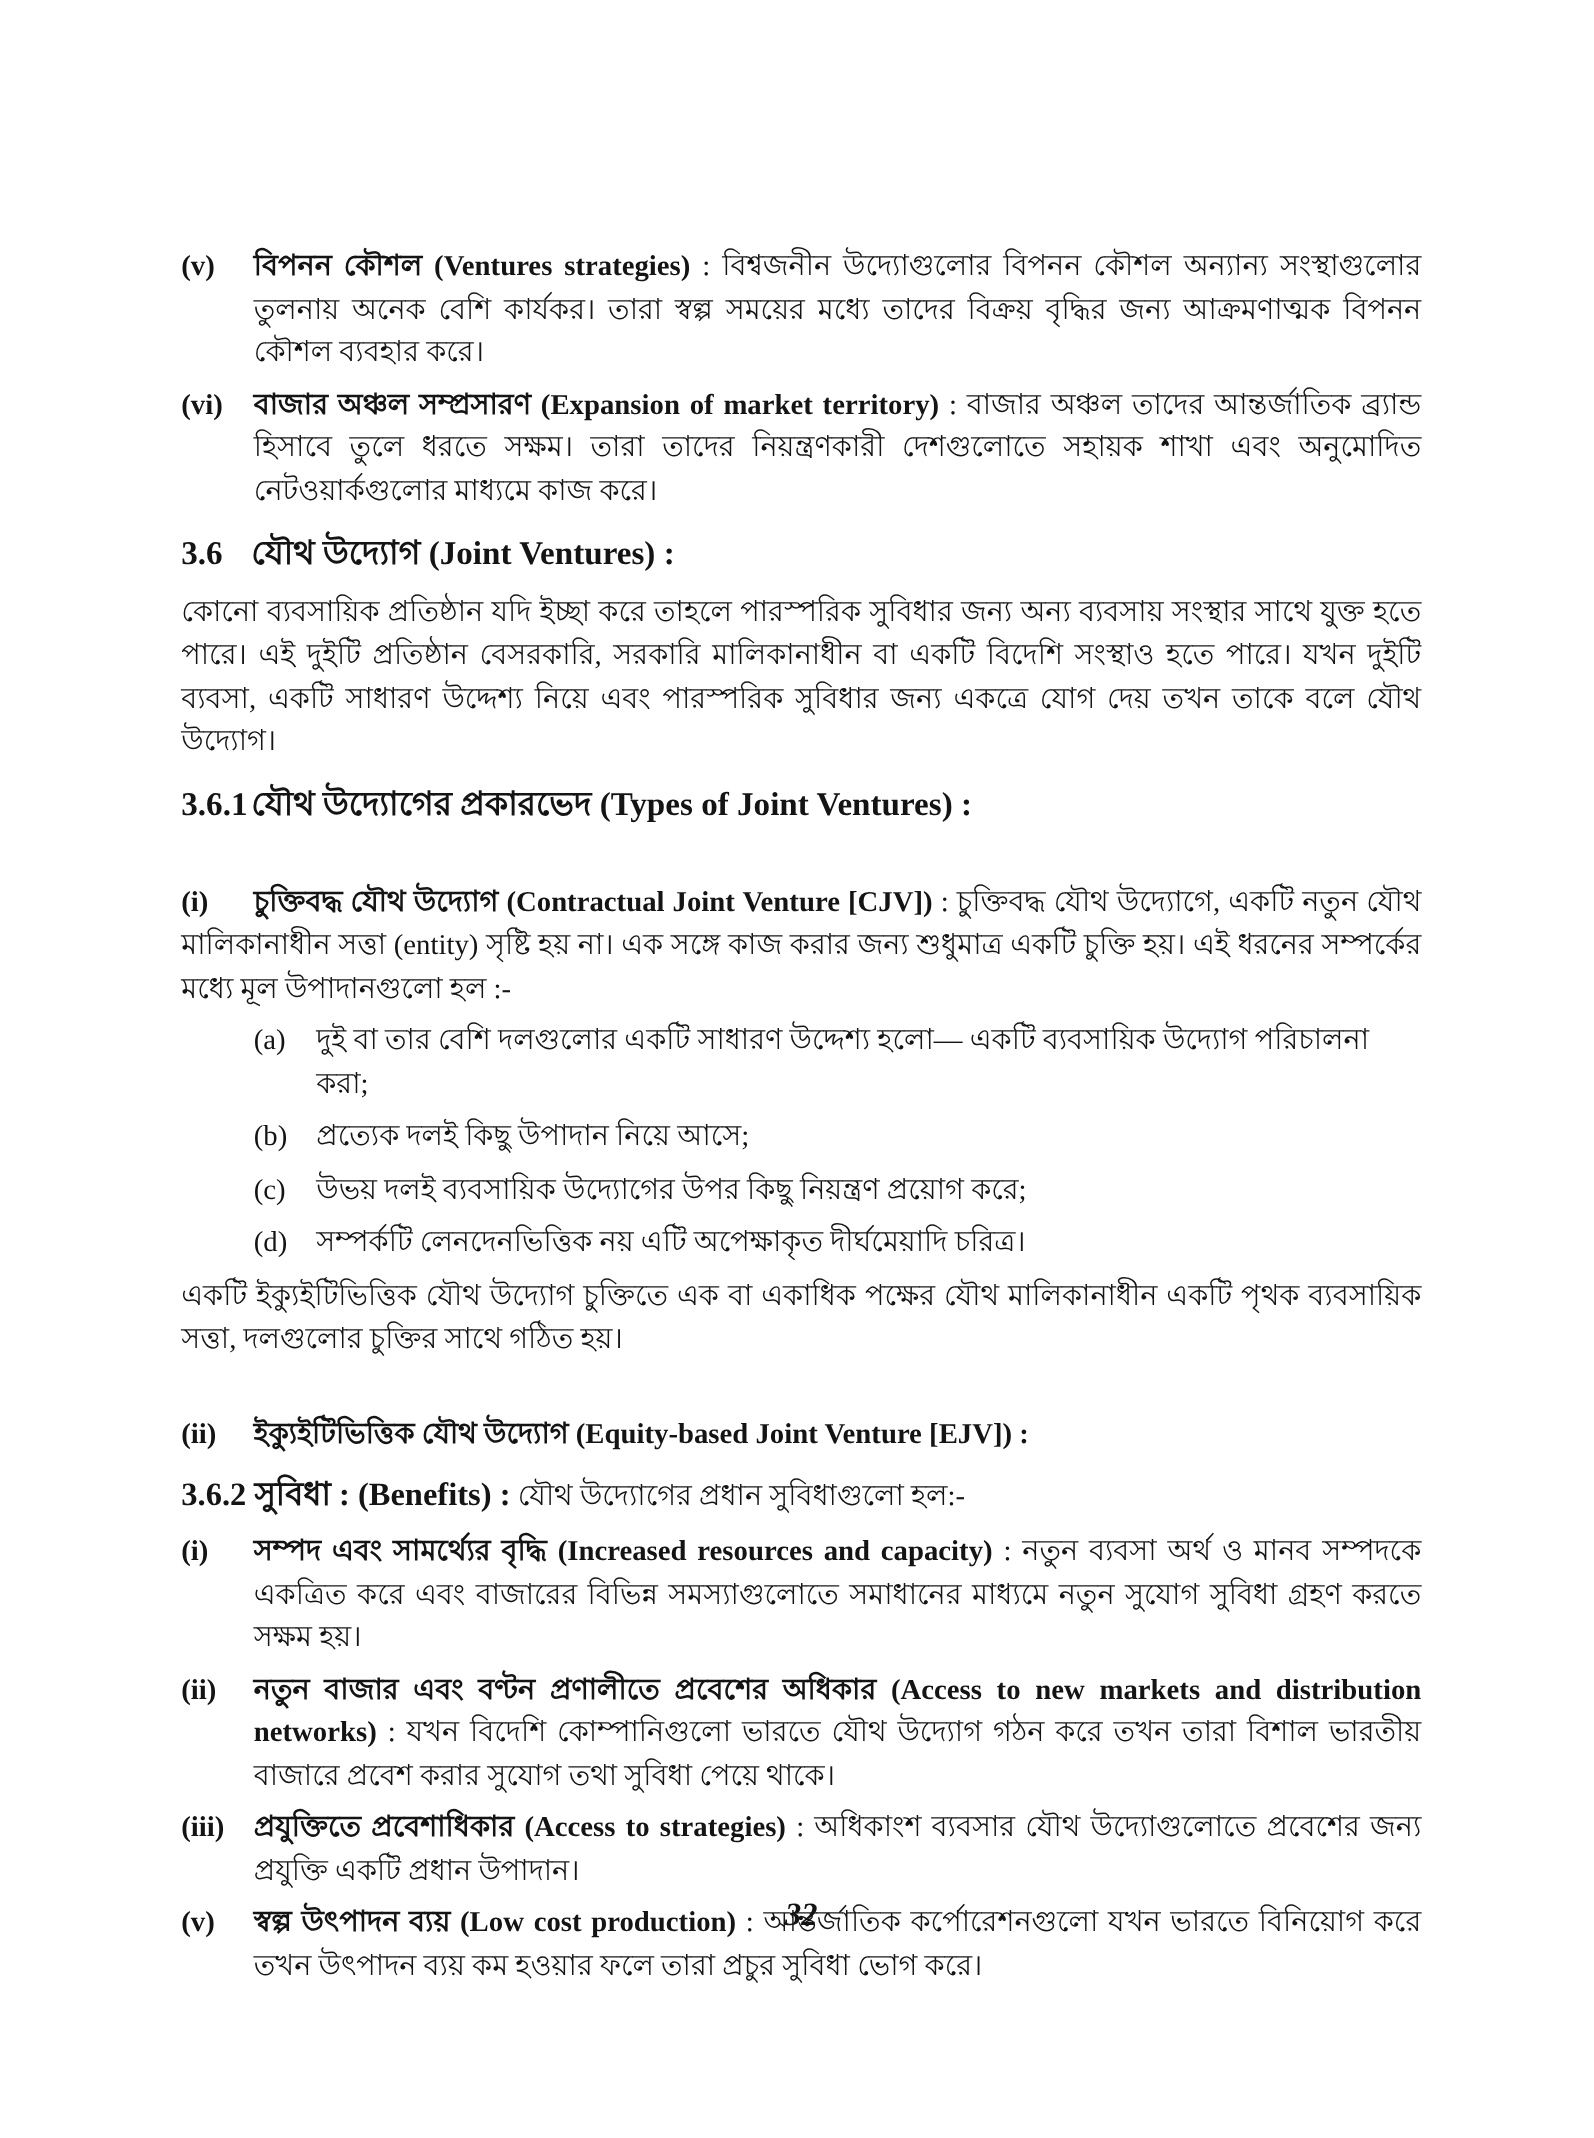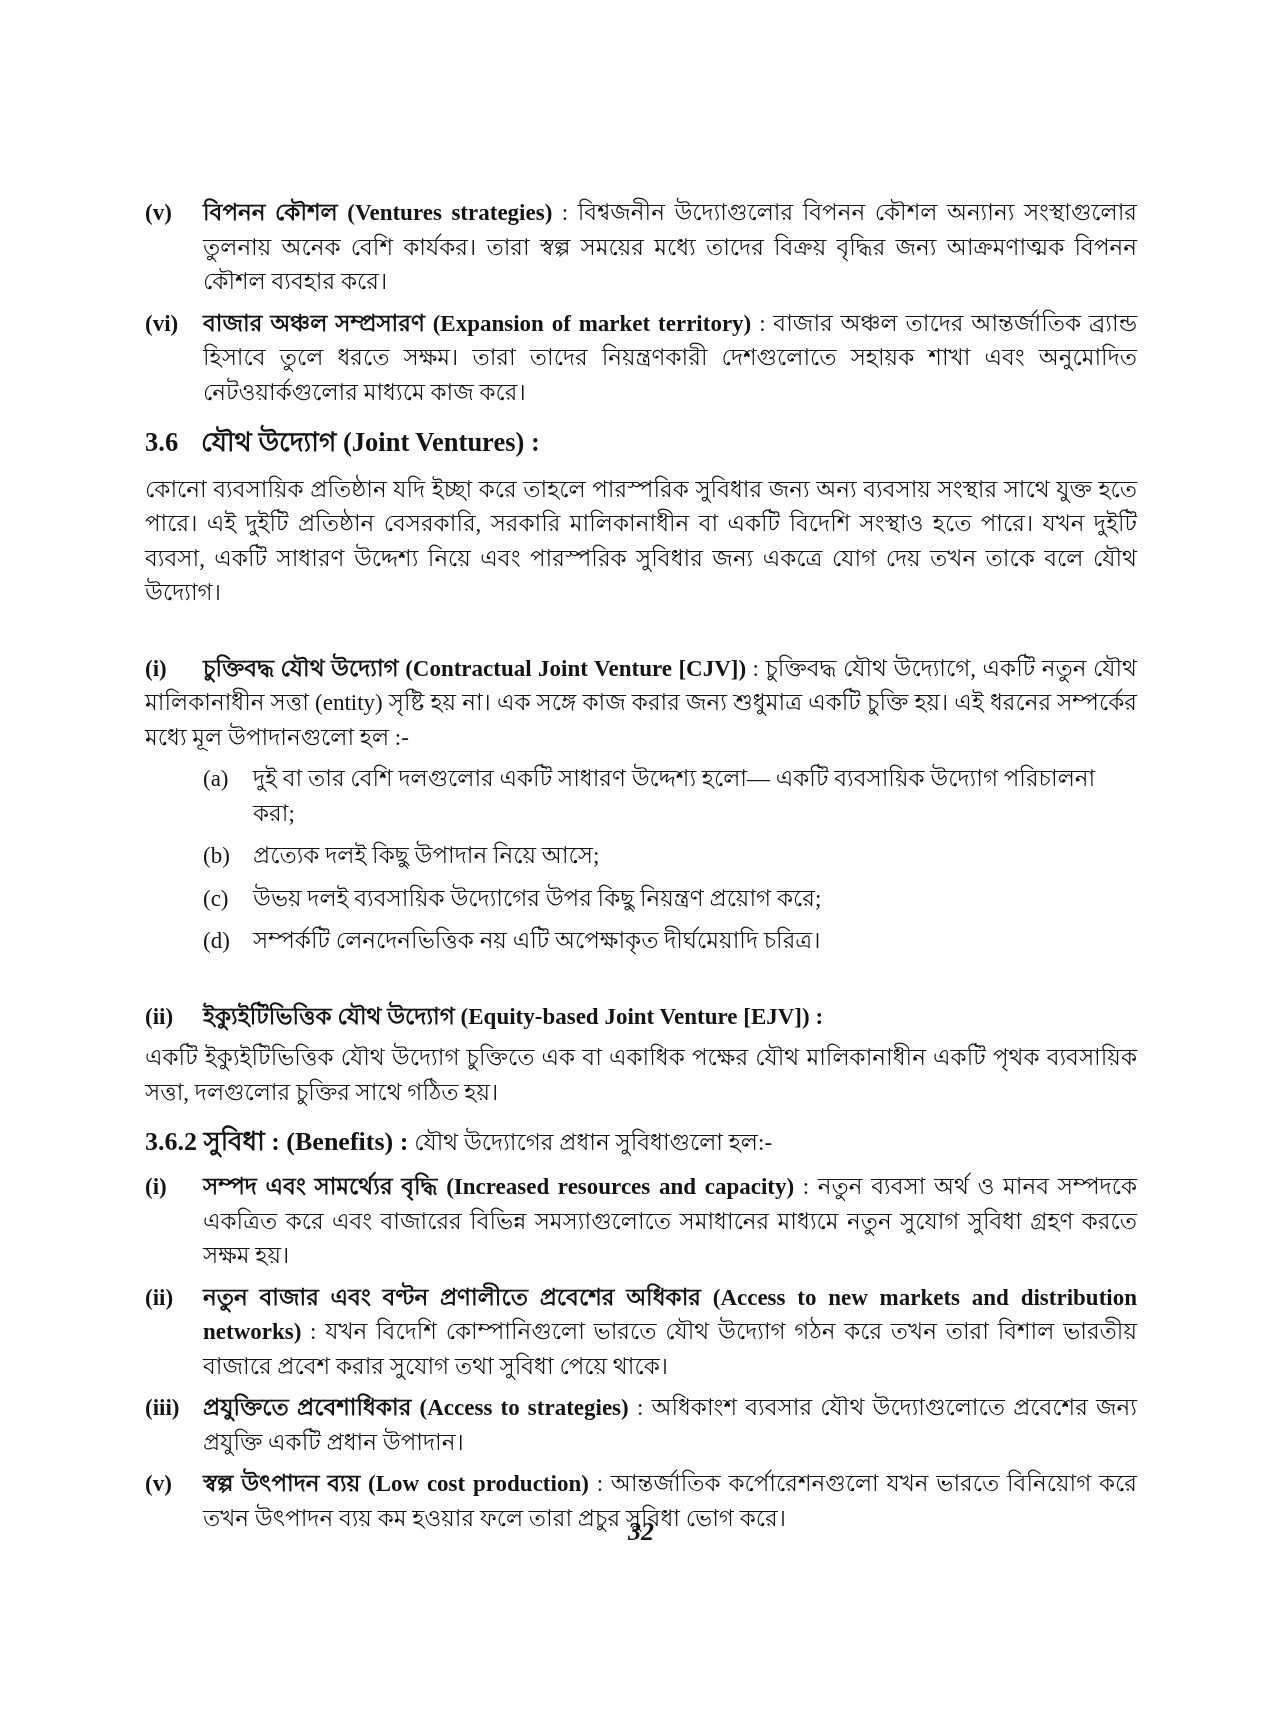--- a/index.html
+++ b/index.html
@@ -58,20 +58,23 @@
     <p class="body"><b>বাজার অঞ্চল সম্প্রসারণ  (Expansion of market territory)</b> <span>: বাজার অঞ্চল তাদের আন্তর্জাতিক ব্র্যান্ড হিসাবে তুলে ধরতে সক্ষম। তারা তাদের নিয়ন্ত্রণকারী দেশগুলোতে সহায়ক শাখা এবং অনুমোদিত নেটওয়ার্কগুলোর মাধ্যমে কাজ করে।</span></p>
   </div>
 
 
   <h2 class="heading">
     <span class="num">3.6</span><span class="title">যৌথ উদ্যোগ (Joint Ventures) :</span>
   </h2>
 
   <p class="para">কোনো ব্যবসায়িক প্রতিষ্ঠান যদি ইচ্ছা করে তাহলে পারস্পরিক সুবিধার জন্য অন্য ব্যবসায় সংস্থার সাথে যুক্ত হতে পারে। এই দুইটি প্রতিষ্ঠান বেসরকারি, সরকারি মালিকানাধীন বা একটি বিদেশি সংস্থাও হতে পারে। যখন দুইটি ব্যবসা, একটি সাধারণ উদ্দেশ্য নিয়ে এবং পারস্পরিক সুবিধার জন্য একত্রে যোগ দেয় তখন তাকে বলে যৌথ উদ্যোগ।</p>
 
+  <h2 class="heading">
+    <span class="num">3.6.1</span><span class="title">যৌথ উদ্যোগের প্রকারভেদ  (Types of Joint Ventures) :</span>
+  </h2>
 
   <p class="para flow">
     <span class="marker-inline">(i)</span><b>চুক্তিবদ্ধ যৌথ উদ্যোগ (Contractual Joint Venture [CJV])</b> <span>: চুক্তিবদ্ধ যৌথ উদ্যোগে, একটি নতুন যৌথ মালিকানাধীন সত্তা (entity) সৃষ্টি হয় না। এক সঙ্গে কাজ করার জন্য শুধুমাত্র একটি চুক্তি হয়। এই ধরনের সম্পর্কের মধ্যে মূল উপাদানগুলো হল :-</span>
   </p>
 
   <div class="subitem">
     <span class="marker">(a)</span>
     <p class="body">দুই বা তার বেশি দলগুলোর একটি সাধারণ উদ্দেশ্য হলো— একটি ব্যবসায়িক উদ্যোগ পরিচালনা করা;</p>
   </div>
 
@@ -83,25 +86,25 @@
   <div class="subitem">
     <span class="marker">(c)</span>
     <p class="body">উভয় দলই ব্যবসায়িক উদ্যোগের উপর কিছু নিয়ন্ত্রণ প্রয়োগ করে;</p>
   </div>
 
   <div class="subitem">
     <span class="marker">(d)</span>
     <p class="body">সম্পর্কটি লেনদেনভিত্তিক নয় এটি অপেক্ষাকৃত দীর্ঘমেয়াদি  চরিত্র।</p>
   </div>
 
+  <p class="para">একটি ইক্যুইটিভিত্তিক যৌথ উদ্যোগ চুক্তিতে এক বা একাধিক পক্ষের যৌথ মালিকানাধীন একটি পৃথক ব্যবসায়িক সত্তা, দলগুলোর চুক্তির সাথে গঠিত হয়।</p>
+
   <p class="para flow">
     <span class="marker-inline">(ii)</span><b>ইক্যুইটিভিত্তিক যৌথ উদ্যোগ (Equity-based Joint Venture [EJV]) :</b>
   </p>
-
-  <p class="para">একটি ইক্যুইটিভিত্তিক যৌথ উদ্যোগ চুক্তিতে এক বা একাধিক পক্ষের যৌথ মালিকানাধীন একটি পৃথক ব্যবসায়িক সত্তা, দলগুলোর চুক্তির সাথে গঠিত হয়।</p>
 
   <p class="para heading-inline">
     <b class="hlead">3.6.2 সুবিধা : (Benefits) :</b> <span>যৌথ উদ্যোগের প্রধান সুবিধাগুলো হল:-</span>
   </p>
 
   <div class="item">
     <span class="marker">(i)</span>
     <p class="body"><b>সম্পদ এবং সামর্থ্যের বৃদ্ধি (Increased resources and capacity)</b> <span>: নতুন ব্যবসা অর্থ ও মানব সম্পদকে একত্রিত করে এবং বাজারের বিভিন্ন সমস্যাগুলোতে সমাধানের মাধ্যমে নতুন সুযোগ সুবিধা গ্রহণ করতে সক্ষম হয়।</span></p>
   </div>
 

